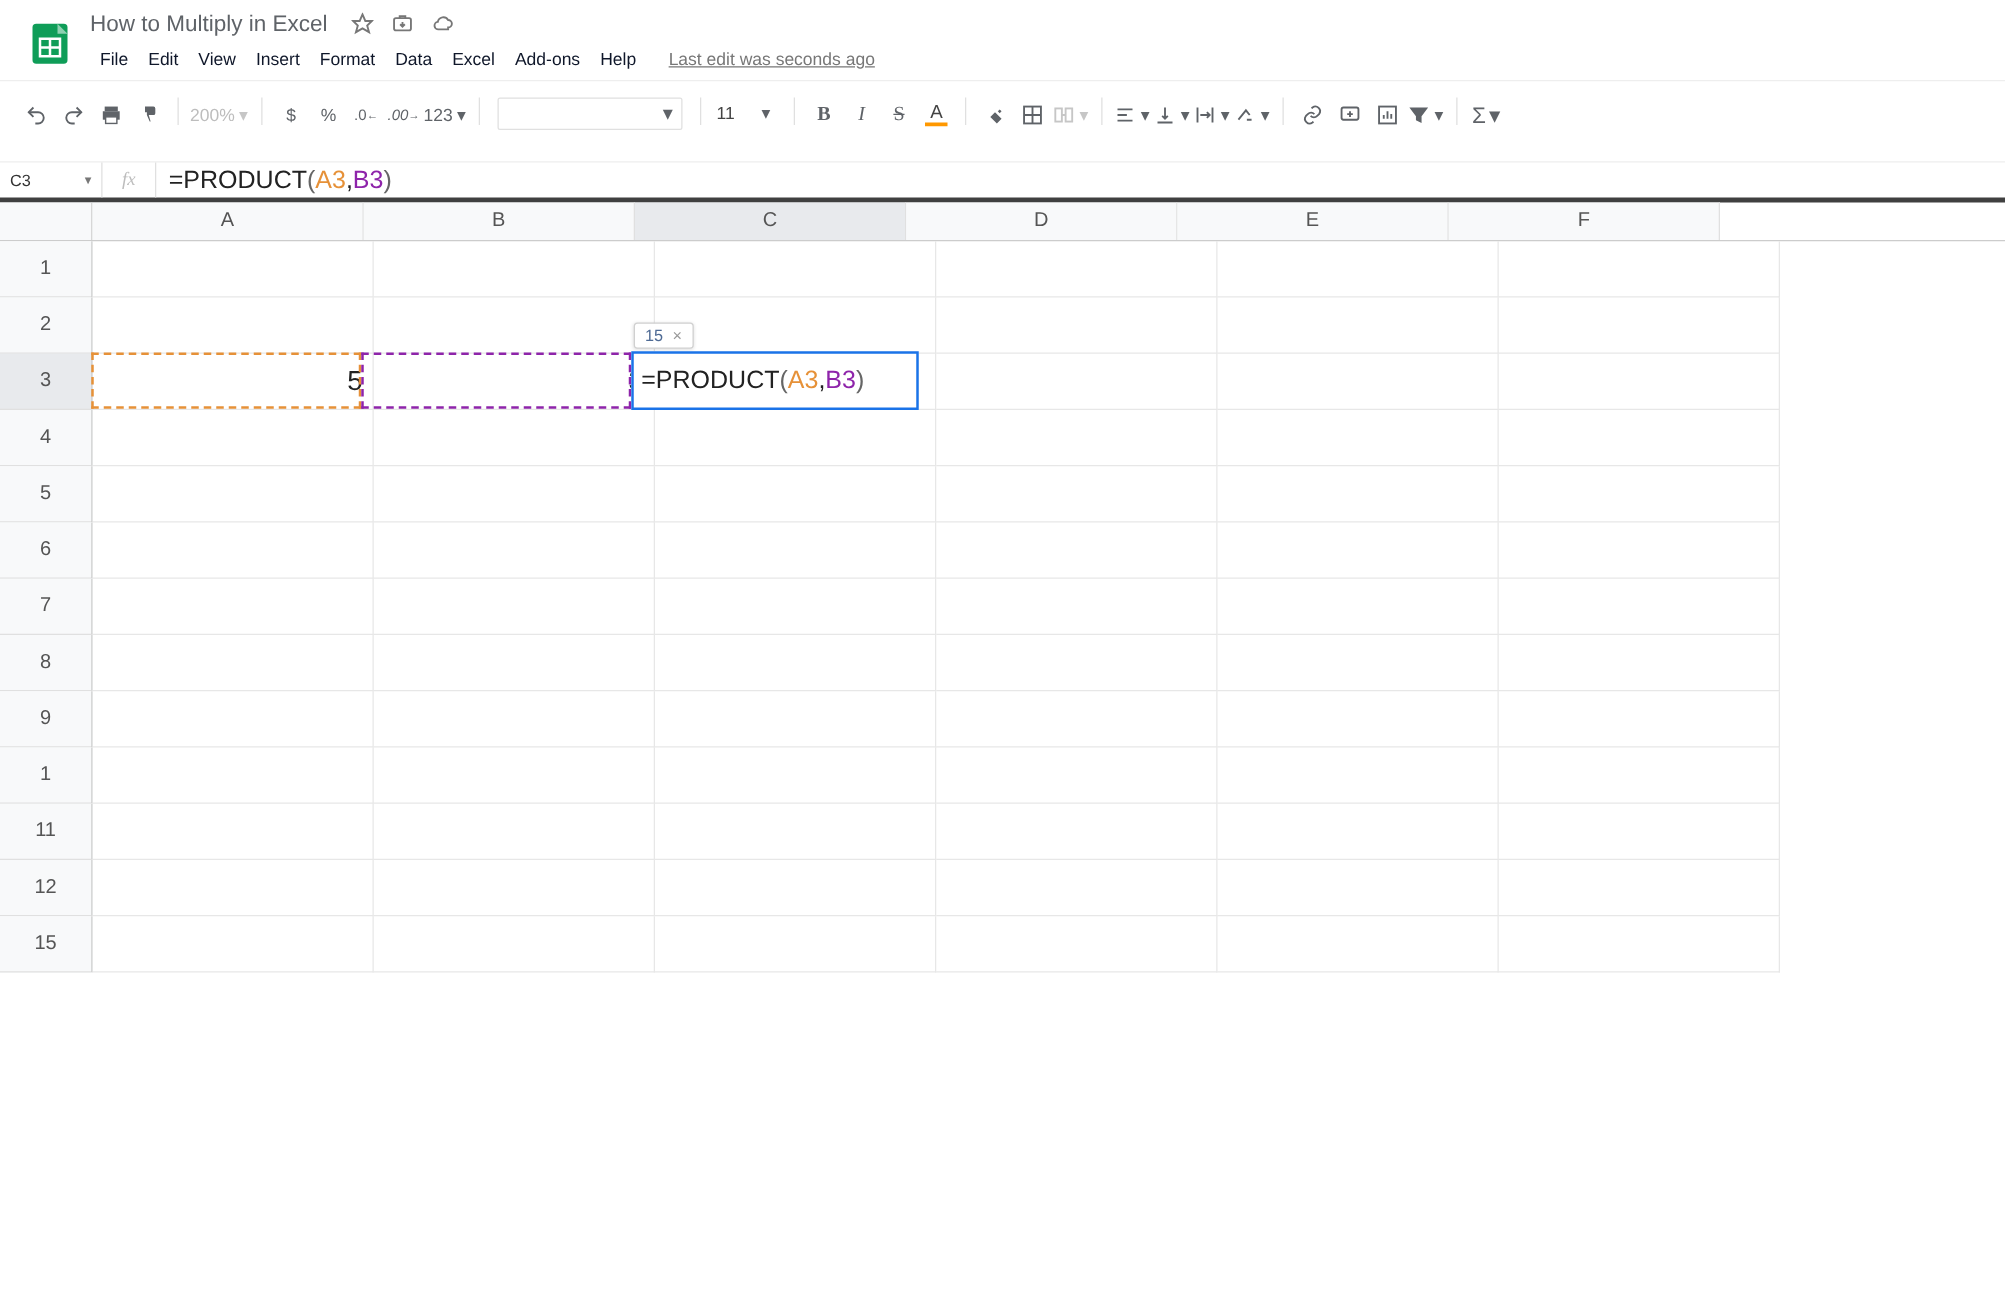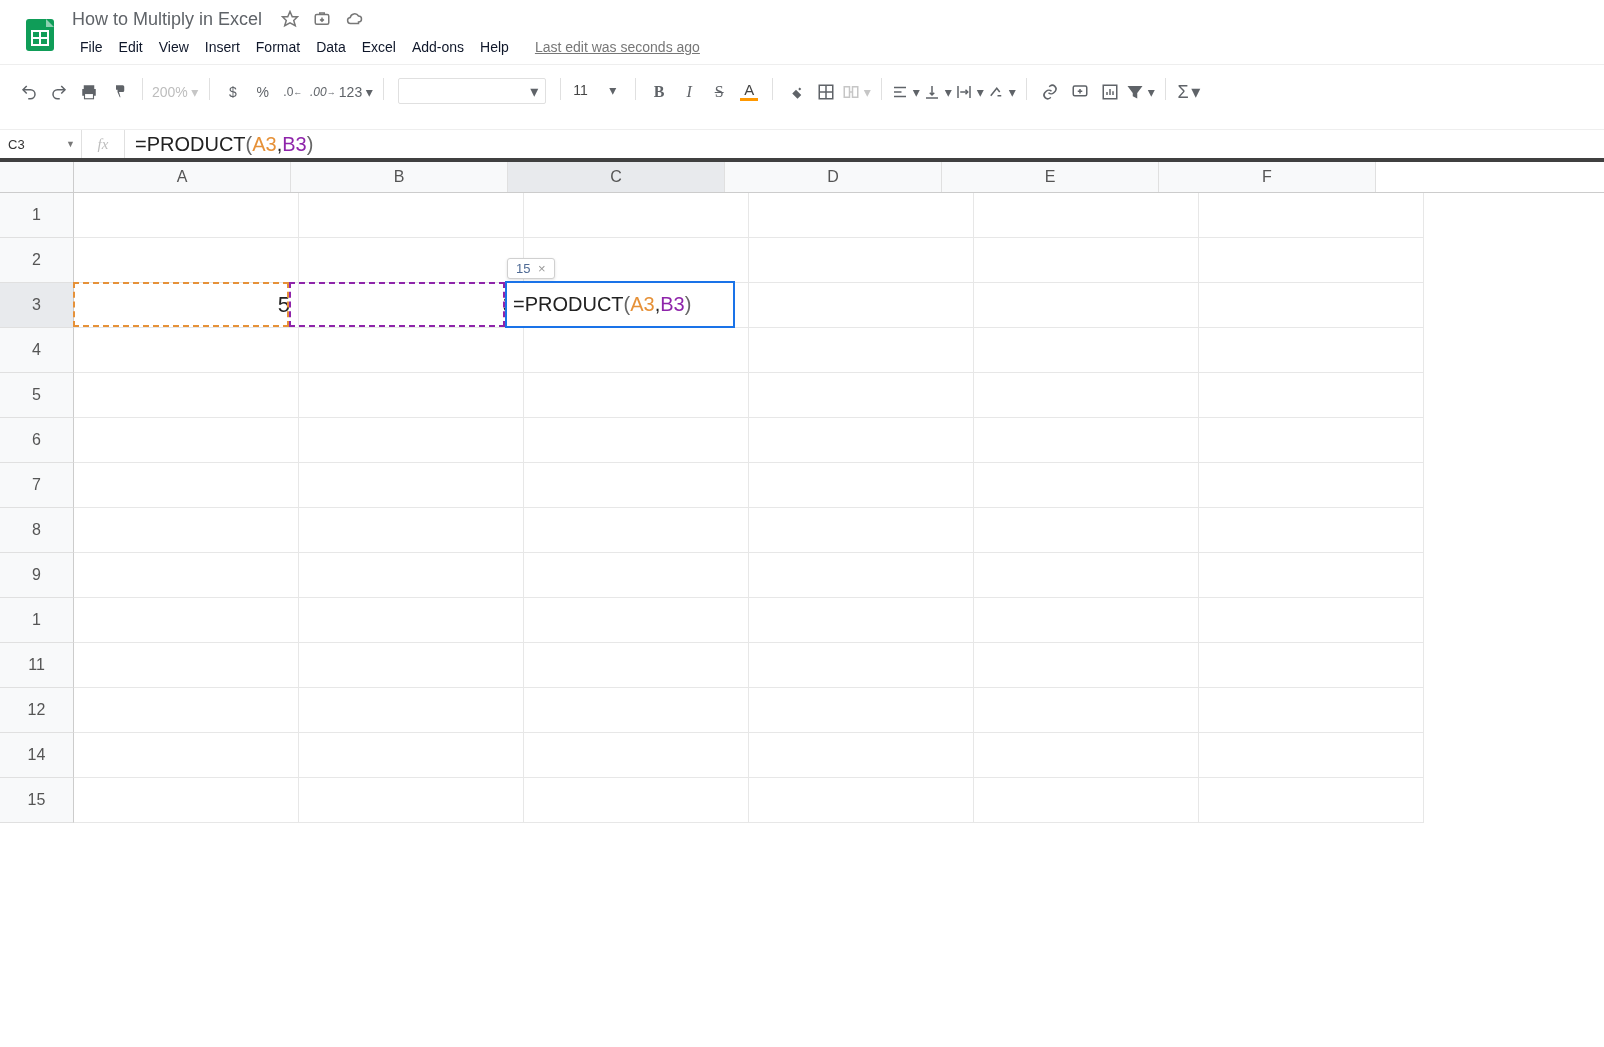--- a/index.html
+++ b/index.html
@@ -377,29 +377,20 @@
       <div class="row">
         <div class="rowh">12</div>
         <div class="cell" style="width: 216px;"></div>
         <div class="cell" style="width: 216px;"></div>
         <div class="cell" style="width: 216px;"></div>
         <div class="cell" style="width: 216px;"></div>
         <div class="cell" style="width: 216px;"></div>
         <div class="cell" style="width: 216px;"></div>
       </div>
       <div class="row">
-        <div class="rowh">14</div>
-        <div class="cell" style="width: 216px;"></div>
-        <div class="cell" style="width: 216px;"></div>
-        <div class="cell" style="width: 216px;"></div>
-        <div class="cell" style="width: 216px;"></div>
-        <div class="cell" style="width: 216px;"></div>
-        <div class="cell" style="width: 216px;"></div>
-      </div>
-      <div class="row">
         <div class="rowh">15</div>
         <div class="cell" style="width: 216px;"></div>
         <div class="cell" style="width: 216px;"></div>
         <div class="cell" style="width: 216px;"></div>
         <div class="cell" style="width: 216px;"></div>
         <div class="cell" style="width: 216px;"></div>
         <div class="cell" style="width: 216px;"></div>
       </div>
     </div>
 

